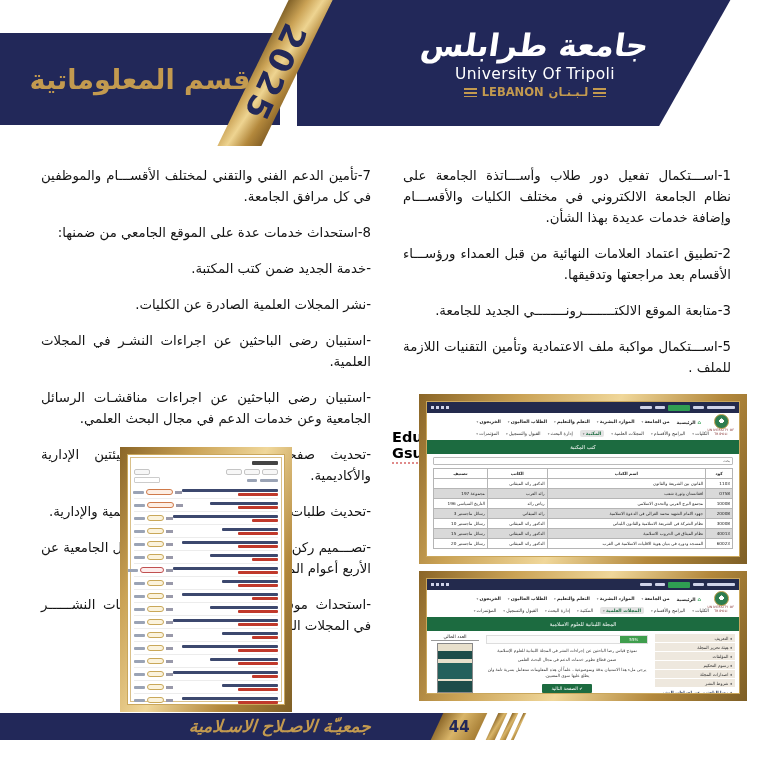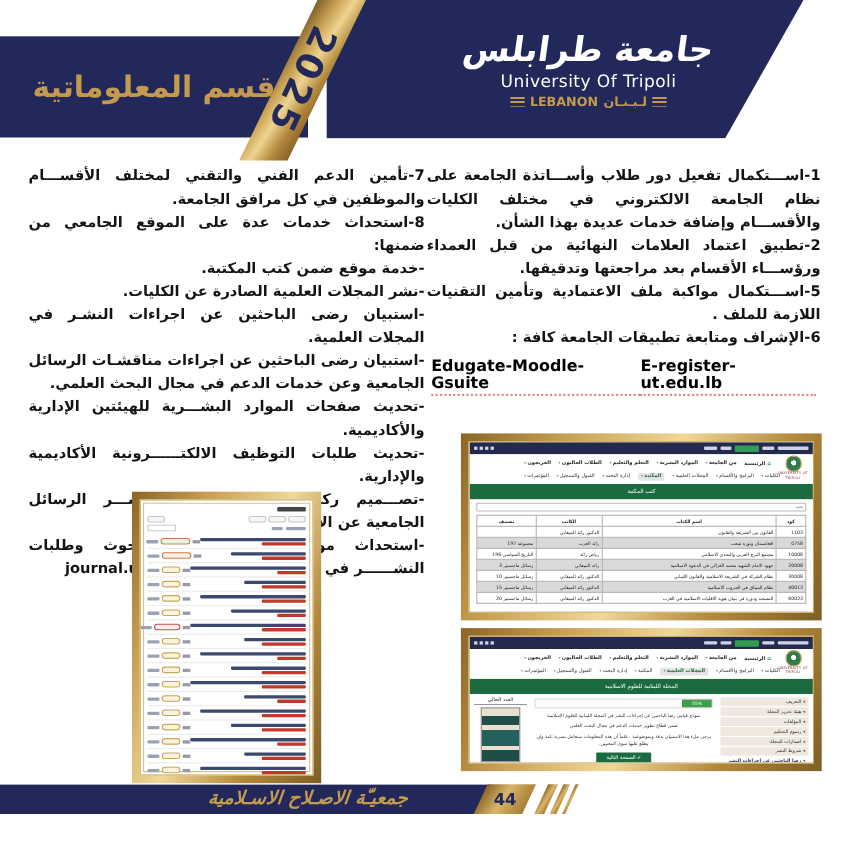--- a/index.html
+++ b/index.html
@@ -23,21 +23,21 @@
   .ribbon{position:absolute;left:253px;top:0;width:44px;height:146px;z-index:3;transform:skewX(-26deg);
           background:linear-gradient(100deg,#7e5f26 0%,#caa255 28%,#eed491 50%,#b3883c 76%,#866126 100%);}
   .ribbon-year{position:absolute;top:50%;left:50%;
                transform:translate(-50%,-50%) skewX(26deg) rotate(115deg);
                color:#222859;font-size:33px;font-weight:bold;letter-spacing:3px;white-space:nowrap;}
 
   
   .col{position:absolute;top:150px;direction:rtl;}
   .col-right{right:22px;width:358px;}
   .col-left{left:26px;width:360px;}
-  .col p{margin:0;font-size:13.3px;font-weight:bold;color:#141414;line-height:1.58;
+  .col p{margin:15px;font-size:13.3px;font-weight:normal;color:#141414;line-height:1.58;
          text-align:justify;}
   .apps-line{display:flex;justify-content:space-between;direction:ltr;margin-top:7px;padding:0 4px;}
   .apps-line span{font-size:14.5px;font-weight:bold;color:#000;
                   border-bottom:2px dotted #e08a8a;padding-bottom:1px;}
 
   
   .gold-frame{position:absolute;padding:7px;
               background:linear-gradient(115deg,#8a6527 0%,#caa255 25%,#f0d79a 50%,#b3883c 75%,#7e5f26 100%);}
   .frame-inner{width:100%;height:100%;background:#fff;border:1px solid #caa75c;
                box-shadow:inset 0 0 0 2px #fff,inset 0 0 0 3px #d9c089;overflow:hidden;
@@ -165,32 +165,33 @@
       </span>
     </div>
   </div>
   <div class="ribbon">
     <span class="ribbon-year">2025</span>
   </div>
 
   <div class="col col-right">
     <p>1-اســـتكمال تفعيل دور طلاب وأســـاتذة الجامعة على نظام الجامعة الالكتروني في مختلف الكليات والأقســـام وإضافة خدمات عديدة بهذا الشأن.</p>
     <p>2-تطبيق اعتماد العلامات النهائية من قبل العمداء ورؤســـاء الأقسام بعد مراجعتها وتدقيقها.</p>
+    <p>3-متابعة الموقع الالكتــــــــرونــــــــي الجديد للجامعة.</p>
     <p>5-اســـتكمال مواكبة ملف الاعتمادية وتأمين التقنيات اللازمة للملف .</p>
     <p>6-الإشراف ومتابعة تطبيقات الجامعة كافة :</p>
     <div class="apps-line">
       <span>Edugate-Moodle-Gsuite</span>
       <span>E-register-ut.edu.lb</span>
     </div>
   </div>
 
   <div class="col col-left">
     <p>7-تأمين الدعم الفني والتقني لمختلف الأقســـام والموظفين في كل مرافق الجامعة.</p>
     <p>8-استحداث خدمات عدة على الموقع الجامعي من ضمنها:</p>
-    <p>-خدمة موقع ضمن كتب المكتبة.</p>
+    <p>-خدمة الجديد ضمن كتب المكتبة.</p>
     <p>-نشر المجلات العلمية الصادرة عن الكليات.</p>
     <p>-استبيان رضى الباحثين عن اجراءات النشـر في المجلات العلمية.</p>
     <p>-استبيان رضى الباحثين عن اجراءات مناقشـات الرسائل الجامعية وعن خدمات الدعم في مجال البحث العلمي.</p>
     <p>-تحديث صفحات الموارد البشـــرية للهيئتين الإدارية والأكاديمية.</p>
     <p>-تحديث طلبات التوظيف الالكتــــــرونية الأكاديمية والإدارية.</p>
     <p>-تصـــميم ركن البحوث العلمية ونشـــر الرسائل الجامعية عن الأربع أعوام الماضية.</p>
     <p>-استحداث موقع خاص لتحكيم البحوث وطلبات النشــــــر في المجلات العلمية journal.ut.edu.lb</p>
   </div>
 
   <div class="gold-frame shot-list">

